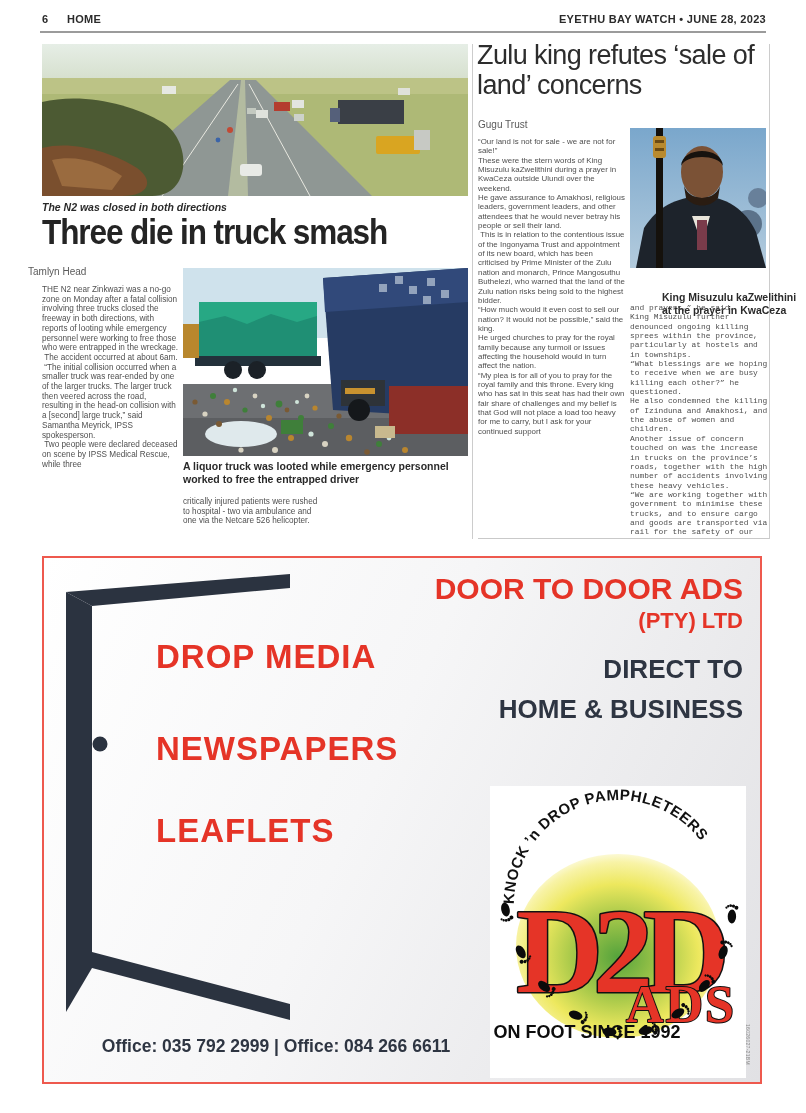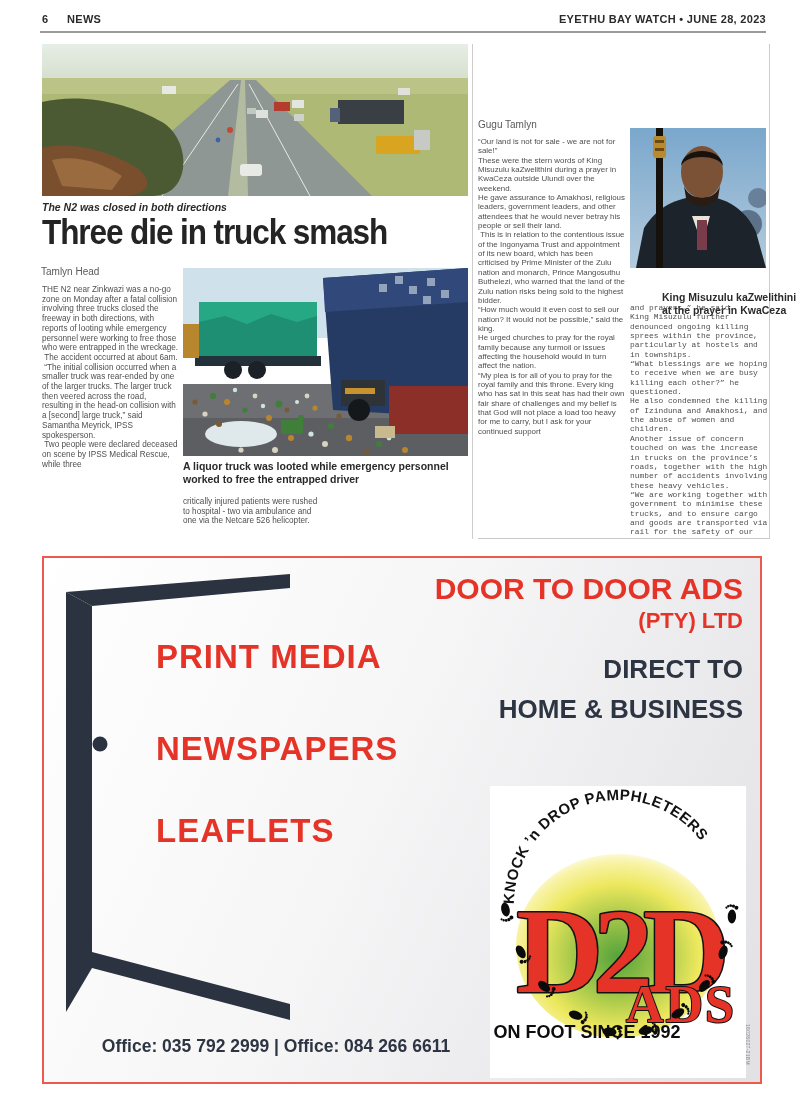--- a/index.html
+++ b/index.html
@@ -28,21 +28,21 @@
 
   .caption{font-size:10.5px;line-height:12.5px;font-weight:bold;color:#2a2a2a;}
   #cap1{left:42px;top:201px;width:426px;font-style:italic;}
   #cap2{left:183px;top:460px;width:282px;}
   #cap3{left:662px;top:271px;width:138px;margin-top:20px;}
 
   
   #headline1{left:42px;top:212px;width:470px;font-size:35px;font-weight:bold;
              color:#242424;letter-spacing:-1.2px;transform:scaleX(.9);transform-origin:left top;white-space:nowrap;}
   .byline{font-size:10px;color:#5a5a5a;}
-  #byline1{left:41px;top:266px;}
+  #byline1{left:28px;top:266px;}
   .body-text{font-size:8.2px;line-height:9.7px;color:#4f4f4f;white-space:pre-wrap;overflow:hidden;}
   #tcol1{left:42px;top:285px;width:137px;height:256px;}
   #tcol2{left:183px;top:497px;width:137px;height:46px;}
   #tcol3{left:327px;top:497px;width:142px;height:52px;}
 
   
   #headline2{left:477px;top:40px;width:292px;font-size:27px;font-weight:normal;
              color:#2d2d2d;line-height:30px;letter-spacing:-.6px;}
   #byline2{left:478px;top:119px;}
   .body-text-sm{font-size:7.9px;line-height:9.35px;color:#4f4f4f;white-space:pre-wrap;overflow:hidden;}
@@ -68,21 +68,21 @@
   #office{left:20px;top:478px;width:424px;text-align:center;font-size:17.5px;
           font-weight:bold;color:#2e3542;white-space:nowrap;}
   #side-code{left:701px;top:466px;writing-mode:vertical-rl;font-size:5px;color:#8d8d8d;letter-spacing:.3px;}
 </style>
 </head>
 <body>
 
 <div class="page">
 
   <div class="abs hdr" id="hdr-num">6</div>
-  <div class="abs hdr" id="hdr-section">NEWS</div>
+  <div class="abs hdr" id="hdr-section">HOME</div>
   <div class="abs hdr" id="hdr-mast">EYETHU BAY WATCH • JUNE 28, 2023</div>
   <div class="abs" id="hdr-rule"></div>
 
   <div class="abs vrule" id="vrule-mid"></div>
   <div class="abs vrule" id="vrule-right"></div>
   <div class="abs" id="hrule-king"></div>
 
   <svg class="abs photo" id="photo1" viewBox="0 0 426 152" preserveAspectRatio="none">
     <defs>
       <linearGradient id="sky1" x1="0" y1="0" x2="0" y2="1">
@@ -186,21 +186,22 @@
       <circle cx="128" cy="166" r="2.6"></circle>
         <circle cx="206" cy="170" r="2.4"></circle>
     </g>
     <rect x="98" y="152" width="22" height="14" fill="#3f7f3a"></rect>
     <rect x="192" y="158" width="20" height="12" fill="#c8b98e"></rect>
   </svg>
   <div class="abs caption" id="cap2">A liquor truck was looted while emergency personnel worked to free the entrapped driver</div>
 
   <div class="abs body-text" id="tcol2">critically injured patients were rushed to hospital - two via ambulance and one via the Netcare 526 helicopter.</div>
 
-  <div class="abs byline" id="byline2">Gugu Tamlyn</div>
+  <div class="abs" id="headline2">Zulu king refutes ‘sale of land’ concerns</div>
+  <div class="abs byline" id="byline2">Gugu Trust</div>
   <div class="abs body-text-sm" id="kcol1">“Our land is not for sale - we are not for sale!”
 These were the stern words of King Misuzulu kaZwelithini during a prayer in KwaCeza outside Ulundi over the weekend.
 He gave assurance to Amakhosi, religious leaders, government leaders, and other attendees that he would never betray his people or sell their land.
  This is in relation to the contentious issue of the Ingonyama Trust and appointment of its new board, which has been criticised by Prime Minister of the Zulu nation and monarch, Prince Mangosuthu Buthelezi, who warned that the land of the Zulu nation risks being sold to the highest bidder.
 “How much would it even cost to sell our nation? It would not be possible,” said the king.
 He urged churches to pray for the royal family because any turmoil or issues affecting the household would in turn affect the nation.
 “My plea is for all of you to pray for the royal family and this throne. Every king who has sat in this seat has had their own fair share of challenges and my belief is that God will not place a load too heavy for me to carry, but I ask for your continued support</div>
 
   <svg class="abs photo" id="photo3" viewBox="0 0 136 140" preserveAspectRatio="none">
     <defs>
@@ -235,21 +236,21 @@
 
     <svg class="abs" id="door-svg" viewBox="0 0 240 466">
       <g fill="#2b3340">
         <polygon points="8,20 232,2 232,16 34,34"></polygon>
         <polygon points="8,20 34,34 34,396 8,440"></polygon>
         <polygon points="34,380 232,432 232,448 34,396"></polygon>
         <circle cx="42" cy="172" r="7.5"></circle>
       </g>
     </svg>
 
-    <div class="abs service" id="service-0">PRINT MEDIA</div>
+    <div class="abs service" id="service-0">DROP MEDIA</div>
     <div class="abs service" id="service-1">NEWSPAPERS</div>
     <div class="abs service" id="service-2">LEAFLETS</div>
 
     <div class="abs adr" id="adr-company">DOOR TO DOOR ADS</div>
     <div class="abs adr" id="adr-company2">(PTY) LTD</div>
     <div class="abs adr" id="adr-tag1">DIRECT TO</div>
     <div class="abs adr" id="adr-tag2">HOME &amp; BUSINESS</div>
 
     <div class="abs" id="logo-box">
       <svg id="logo-svg" viewBox="0 0 256 292">

